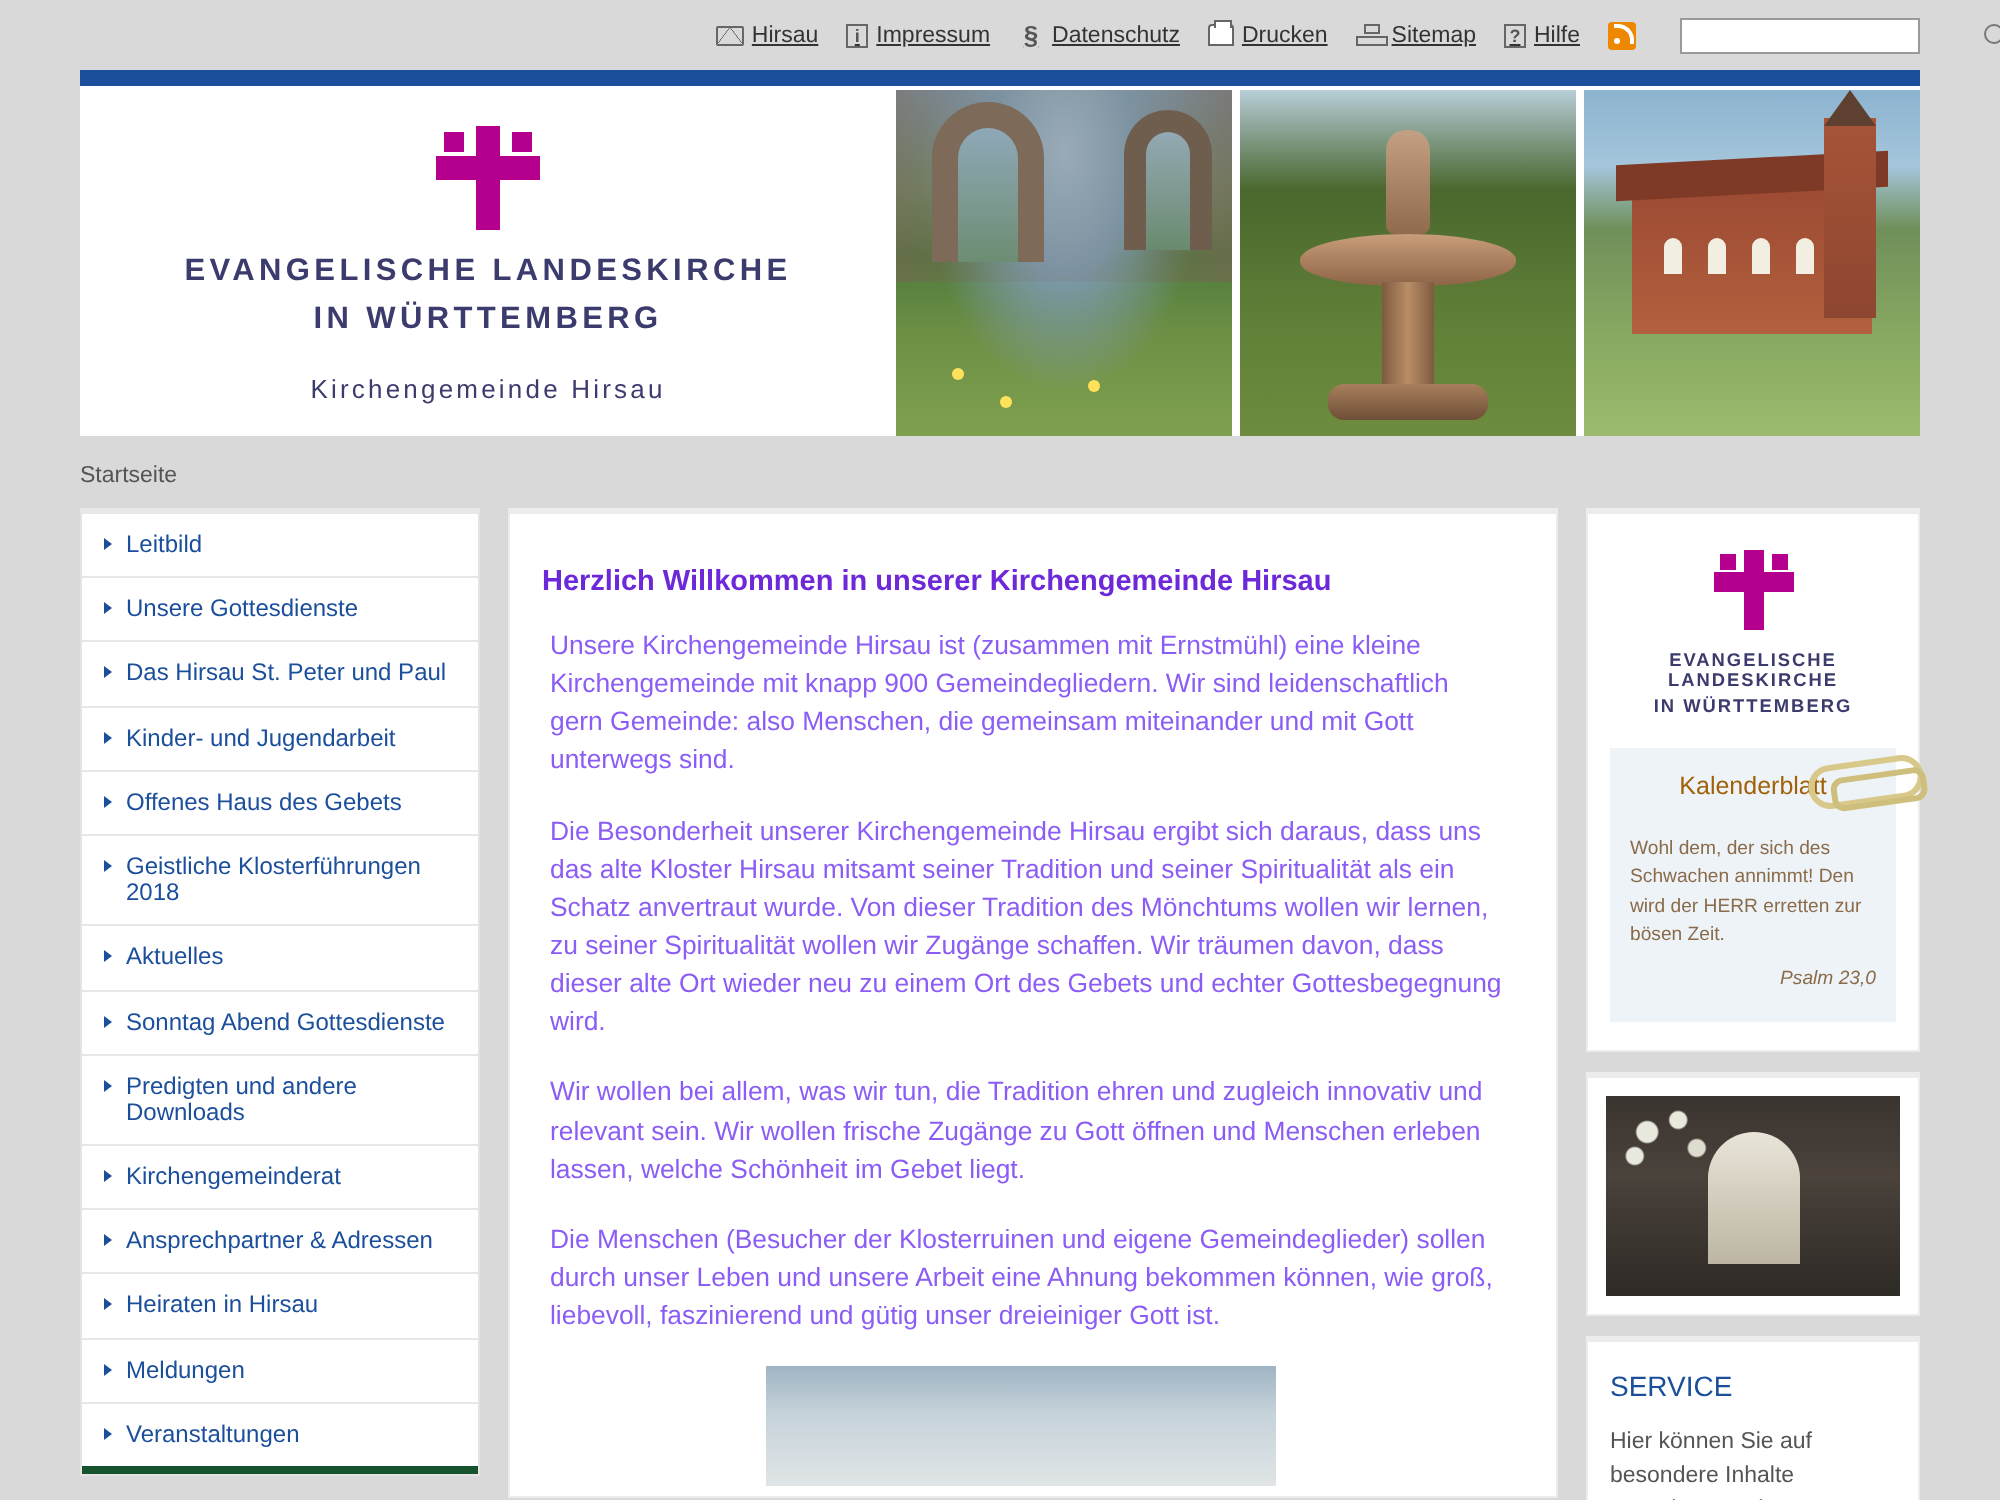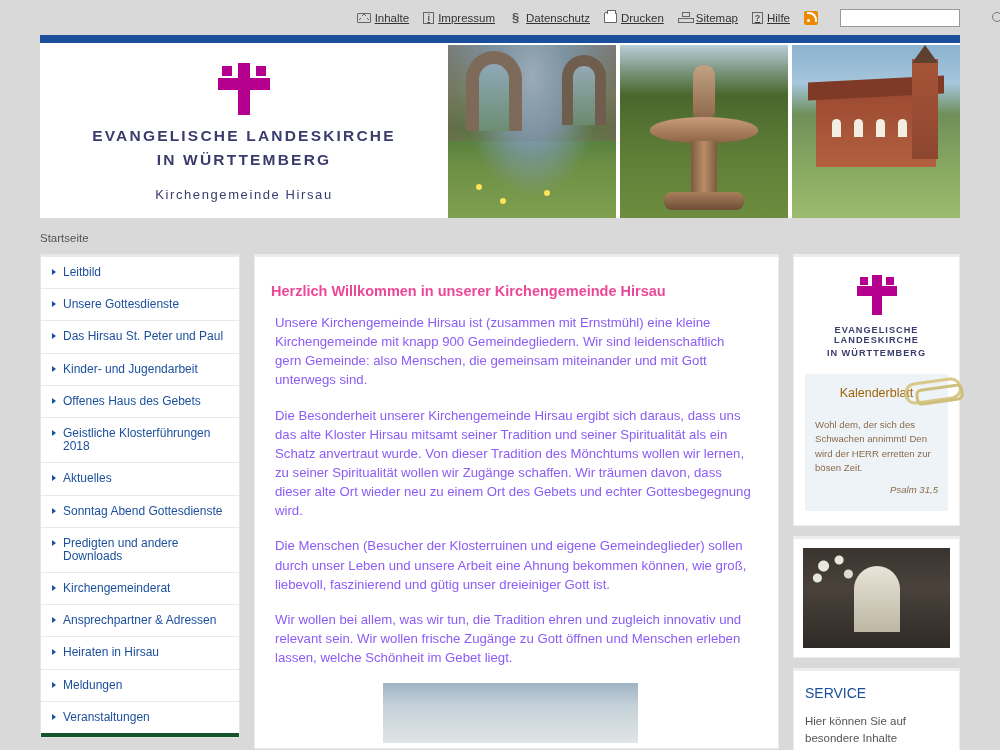--- a/index.html
+++ b/index.html
@@ -419,21 +419,21 @@
 
   .col-center {
     width: 525px;
     background: #fff;
     border: 1px solid #ececec;
     border-top: 3px solid #ececec;
     padding: 26px 26px 0 16px;
     min-height: 495px;
   }
   .welcome-title {
-    color: #ec4899;
+    color: #6d28d9;
     font-size: 14.5px;
     font-weight: bold;
     margin: 0 0 14px 0;
   }
   .body-par {
     font-size: 13.2px;
     line-height: 1.45;
     color: #8b5cf6;
     margin: 0 0 16px 4px;
   }
@@ -572,21 +572,21 @@
   .service-box a { color: #1b4f9c; text-decoration: none; }
 </style>
 </head>
 <body>
 
 <div class="topbar">
   <div class="metanav">
 
     <a class="metaitem" href="#">
       <span class="metaicon ico-mail"></span>
-      <span>Inhalte</span>
+      <span>Hirsau</span>
     </a>
 
     <a class="metaitem" href="#">
       <span class="metaicon ico-info">i</span>
       <span>Impressum</span>
     </a>
 
     <a class="metaitem" href="#">
       <span class="metaicon ico-para">§</span>
       <span>Datenschutz</span>
@@ -712,42 +712,42 @@
       <li>
           <a href="#"><span>Veranstaltungen</span></a>
         </li>
     </ul>
   </div>
 
   <div class="col-center">
     <h1 class="welcome-title">Herzlich Willkommen in unserer Kirchengemeinde Hirsau</h1>
     <p class="body-par">Unsere Kirchengemeinde Hirsau ist (zusammen mit Ernstmühl) eine kleine Kirchengemeinde mit knapp 900 Gemeindegliedern. Wir sind leidenschaftlich gern Gemeinde: also Menschen, die gemeinsam miteinander und mit Gott unterwegs sind.</p>
     <p class="body-par">Die Besonderheit unserer Kirchengemeinde Hirsau ergibt sich daraus, dass uns das alte Kloster Hirsau mitsamt seiner Tradition und seiner Spiritualität als ein Schatz anvertraut wurde. Von dieser Tradition des Mönchtums wollen wir lernen, zu seiner Spiritualität wollen wir Zugänge schaffen. Wir träumen davon, dass dieser alte Ort wieder neu zu einem Ort des Gebets und echter Gottesbegegnung wird.</p>
+    <p class="body-par">Wir wollen bei allem, was wir tun, die Tradition ehren und zugleich innovativ und relevant sein. Wir wollen frische Zugänge zu Gott öffnen und Menschen erleben lassen, welche Schönheit im Gebet liegt.</p>
     <p class="body-par">Die Menschen (Besucher der Klosterruinen und eigene Gemeindeglieder) sollen durch unser Leben und unsere Arbeit eine Ahnung bekommen können, wie groß, liebevoll, faszinierend und gütig unser dreieiniger Gott ist.</p>
-    <p class="body-par">Wir wollen bei allem, was wir tun, die Tradition ehren und zugleich innovativ und relevant sein. Wir wollen frische Zugänge zu Gott öffnen und Menschen erleben lassen, welche Schönheit im Gebet liegt.</p>
     <div class="center-photo"></div>
   </div>
 
   <div class="col-right">
 
     <div class="box">
       <div class="box-logo">
         <div class="cross">
           <span class="nub n1"></span>
             <span class="nub n2"></span>
         </div>
         <div class="ll1">Evangelische Landeskirche</div>
         <div class="ll2">in Württemberg</div>
       </div>
 
       <div class="kalender">
         <div class="clip"></div>
         <h3>Kalenderblatt</h3>
         <p class="verse">Wohl dem, der sich des Schwachen annimmt! Den wird der HERR erretten zur bösen Zeit.</p>
-        <div class="ref">Psalm 31,5</div>
+        <div class="ref">Psalm 23,0</div>
       </div>
     </div>
 
     <div class="box">
       <div class="box-img">
         <div class="window-photo">
           <div class="leafy"></div>
           <div class="pane"></div>
         </div>
       </div>

